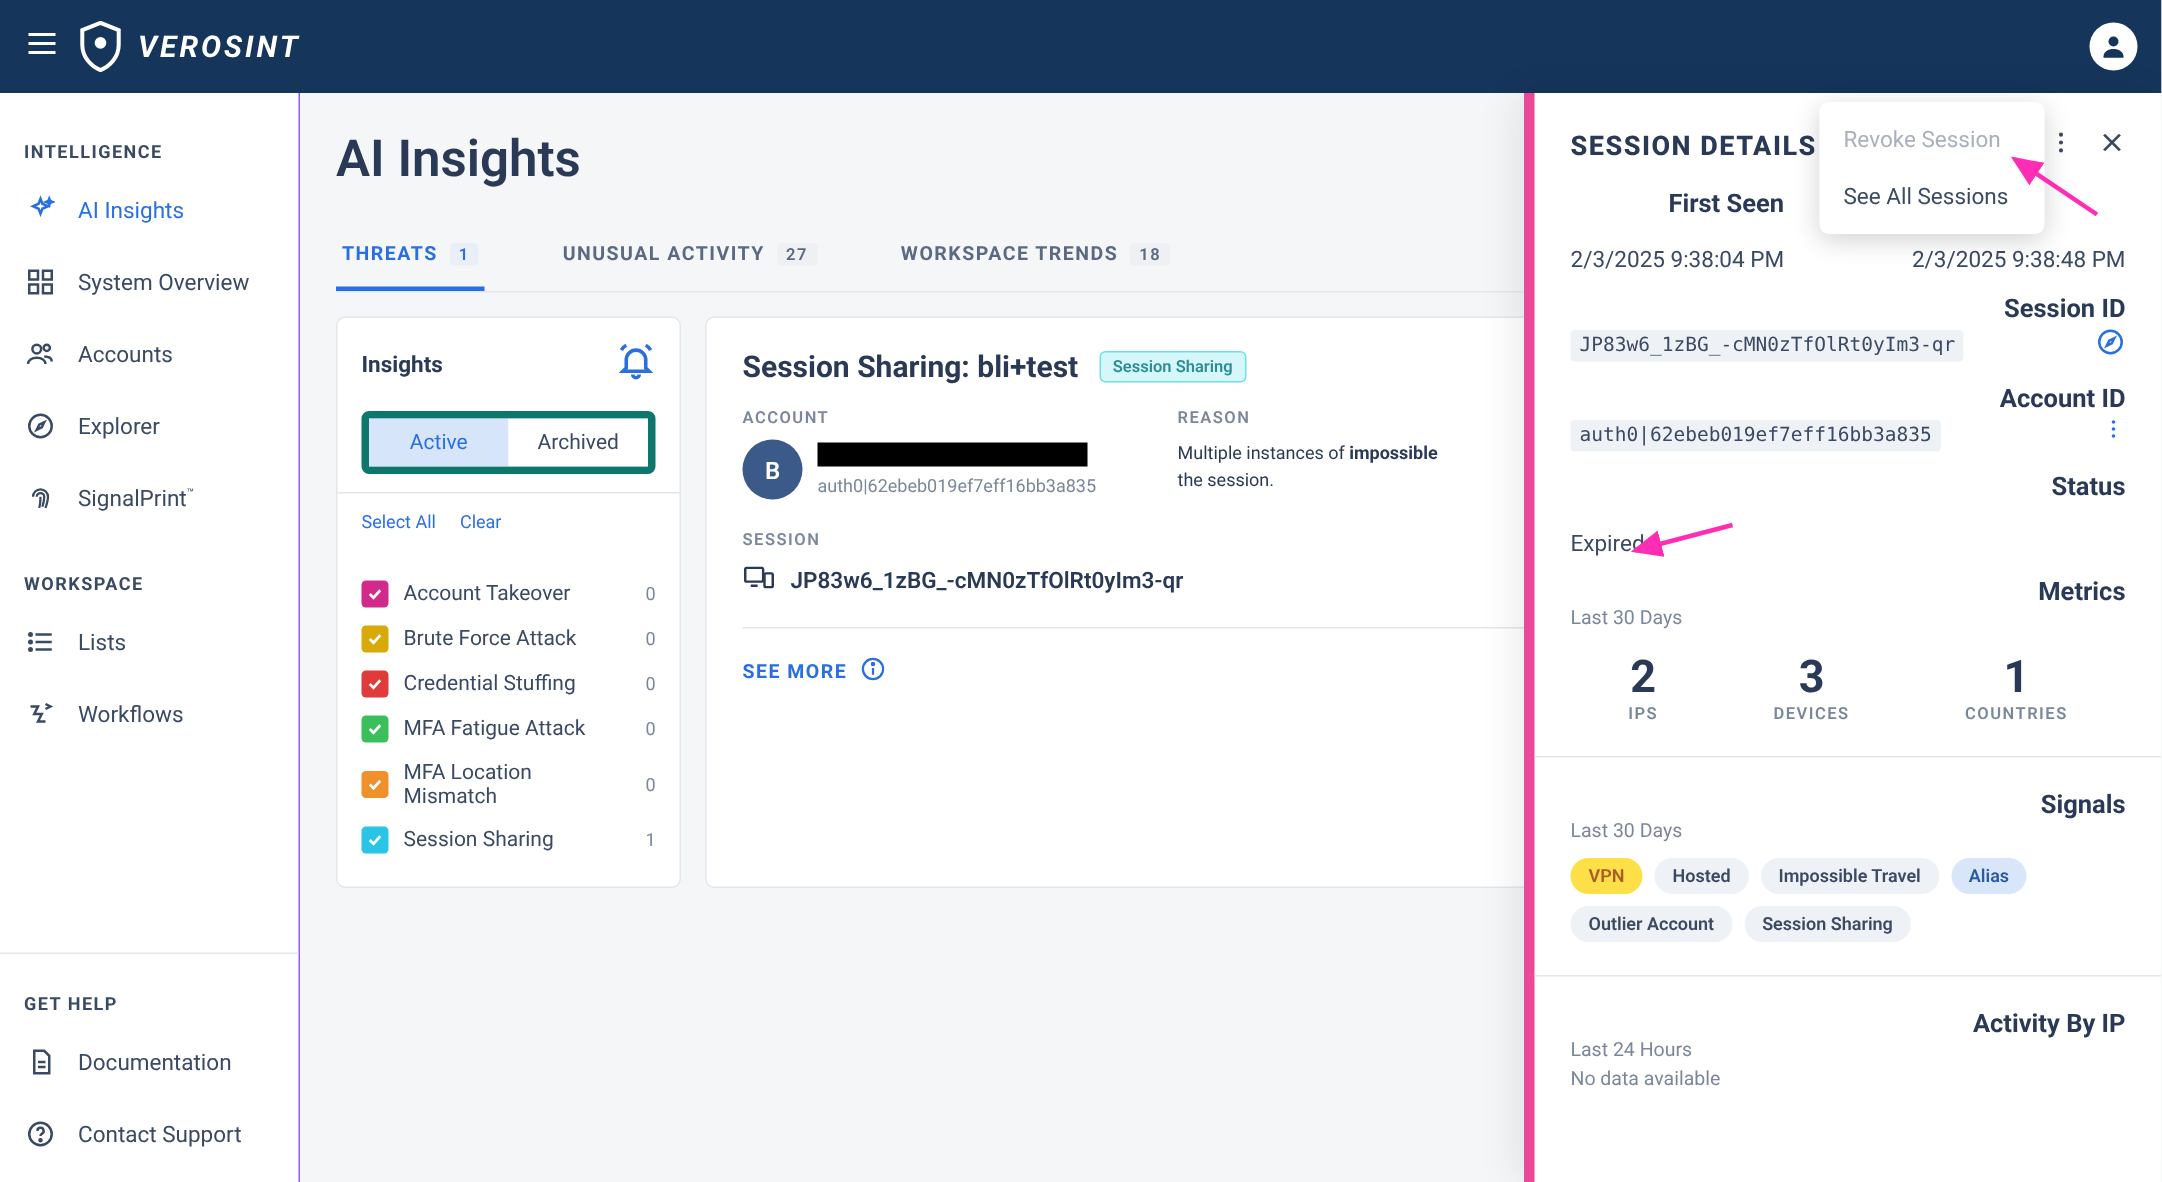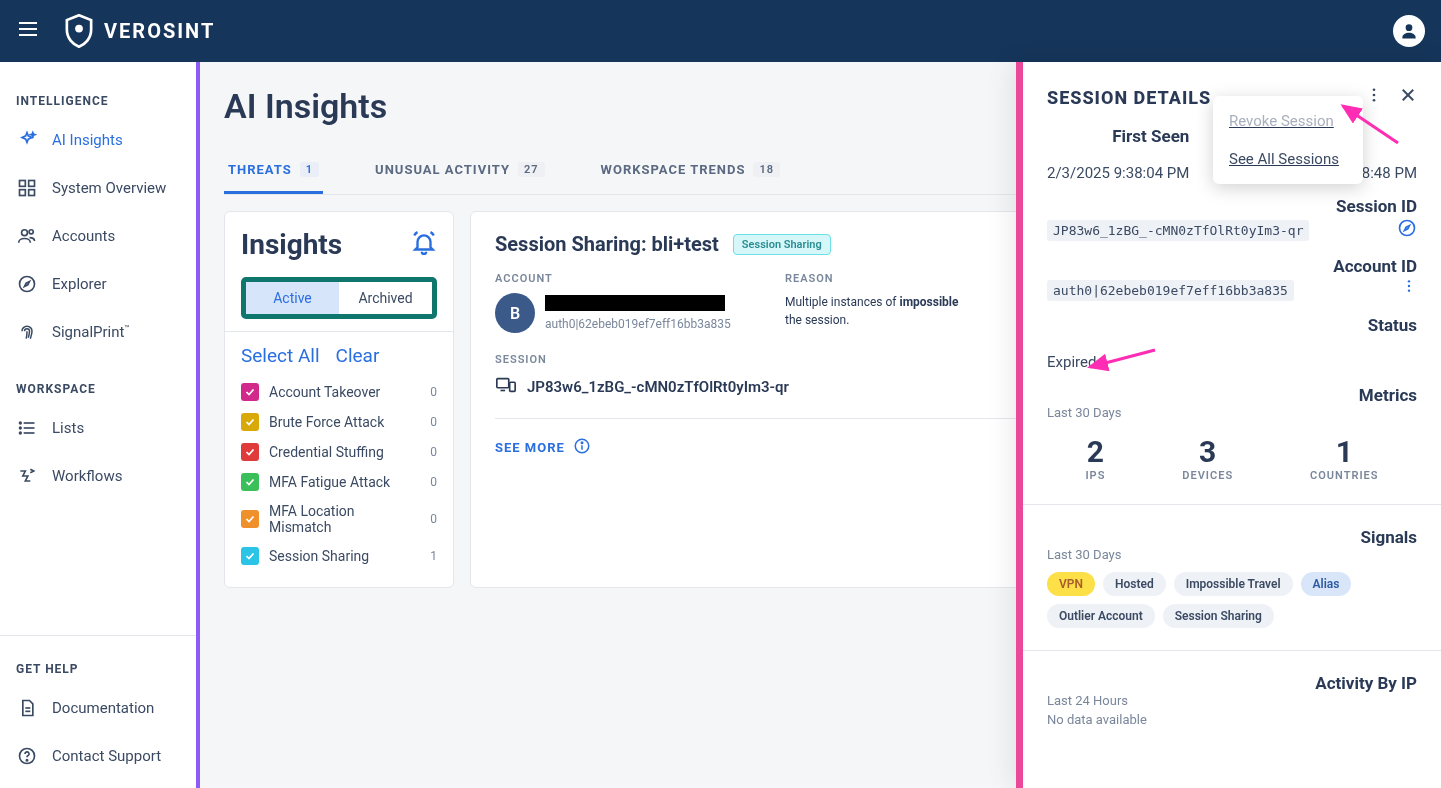--- a/index.html
+++ b/index.html
@@ -15,31 +15,31 @@
   
   .topbar {
     background: #16355a;
     height: 62px;
     display: flex;
     align-items: center;
     padding: 0 16px;
     color: #fff;
     justify-content: space-between;
   }
-  .topbar-left { display:flex; align-items:center; gap:24px; }
+  .topbar-left { display:flex; align-items:center; gap:12px;font-style:italic; }
   .hamburger { cursor:pointer; }
   .brand { display:flex; align-items:center; gap:10px; font-weight:700; letter-spacing:2px; font-size:20px; }
   .brand svg { display:block; }
   .avatar-btn { width:32px; height:32px; border-radius:50%; background:#fff; color:#16355a; display:flex; align-items:center; justify-content:center; cursor:pointer;}
   
   .layout { display:flex; height: 726px; }
   .sidebar {
     width: 200px;
     background:#fff;
-    border-right:4px solid #8b5cf6;
+    border-right:1px solid #8b5cf6;
     padding-top: 24px;
     display:flex;
     flex-direction:column;
     gap: 8px;
     font-size:15px;
     color:#3b4a63;
     overflow:hidden;
   }
   .side-heading {
     font-size:12px;
@@ -70,28 +70,28 @@
   .tabbar { display:flex; gap:48px; border-bottom:1px solid #e3e6eb; }
   .tab { display:flex; align-items:center; gap:8px; padding: 12px 4px 14px; font-size:13px; font-weight:700; letter-spacing:1px; color:#5b6a82; cursor:pointer; border-bottom:3px solid transparent; }
   .tab.active { color:#2a6fe0; border-bottom-color:#2a6fe0;}
   .tab .count { background:#e9eef7; color:#2a6fe0; font-size:11px; padding:1px 6px; border-radius:3px; font-weight:600;}
   .tab:not(.active) .count { background:#eef0f3; color:#5b6a82;}
 
   .content-row { display:flex; gap:16px; margin-top:16px; }
   .card { background:#fff; border:1px solid #e3e6eb; border-radius:6px; }
   .insights-card { width:230px; }
   .insights-head { padding:16px; display:flex; justify-content:space-between; align-items:center;}
-  .insights-head h3 { font-size:28px; font-weight:700; color:#2a3a56;}
+  .insights-head h3 { font-size:15px; font-weight:700; color:#2a3a56;}
   .bell-icon { color:#2a6fe0; cursor:pointer;}
   .seg-wrap { padding: 0 16px 12px;}
   .seg { display:flex; border:5px solid #0f766e; border-radius:5px; overflow:hidden;}
   .seg-btn { flex:1; text-align:center; padding:8px 0; font-size:14px; background:#fff; color:#3b4a63; cursor:pointer;}
   .seg-btn.active { background:#d7e5fb; color:#2a6fe0;}
   .insights-body { border-top:1px solid #e3e6eb; padding:12px 16px 16px;}
-  .select-row { display:flex; gap:16px; font-size:19px; margin-bottom:10px;}
+  .select-row { display:flex; gap:16px; font-size:12px; margin-bottom:26px;}
   .link { color:#2a6fe0; cursor:pointer;}
   .chk-row { display:flex; align-items:center; gap:10px; padding:6px 0; font-size:14px; color:#3b4a63;}
   .chk { width:18px; height:18px; border-radius:3px; display:flex; align-items:center; justify-content:center; color:#fff; font-size:12px; flex-shrink:0;}
   .chk svg { display:block;}
   .chk-row .num { margin-left:auto; font-size:12px; color:#7a879b;}
   .c-pink{background:#d12a8a;} .c-yellow{background:#d9a90a;} .c-red{background:#e03b3b;} .c-green{background:#3bbf5a;} .c-orange{background:#f0902a;} .c-cyan{background:#29c4e6;}
 
   .detail-card { flex:1; padding:20px 24px; min-width:0;}
   .detail-title-row { display:flex; align-items:center; gap:14px; }
   .detail-title { font-size:20px; font-weight:700; color:#2a3a56; white-space:nowrap;}
@@ -137,29 +137,28 @@
   .metric .lab { font-size:11px; letter-spacing:1px; color:#7a879b; font-weight:600;}
   .panel-hr { border-top:1px solid #e3e6eb; margin:22px -24px;}
   .signal-chips { display:flex; flex-wrap:wrap; gap:8px; margin-top:10px;}
   .schip { font-size:12px; font-weight:600; padding:5px 12px; border-radius:14px; background:#eef1f5; color:#3b4a63;}
   .schip.vpn { background:#fde047; color:#a85d2a;}
   .schip.alias { background:#d9e5f9; color:#2a5aa0;}
 
   
   .popup {
     position:absolute;
-    top:96px;
+    top:68px;
     right:78px;
     width:150px;
     background:#fff;
     border-radius:6px;
     box-shadow: 0 4px 18px rgba(0,0,0,0.18);
     z-index:20;
     padding:6px 0;
-    text-decoration:underline;
   }
   .pop-item { padding:10px 16px; font-size:15px; color:#3b4a63; cursor:pointer;}
   .pop-item.disabled { color:#a8b0bd; cursor:default;}
 
   
   .arrow { position:absolute; z-index:30;}
   .arrow svg { display:block;}
   .arrow1 { top: 98px; right: 38px;}
   .arrow2 { top: 345px; left: 1080px;}
 

